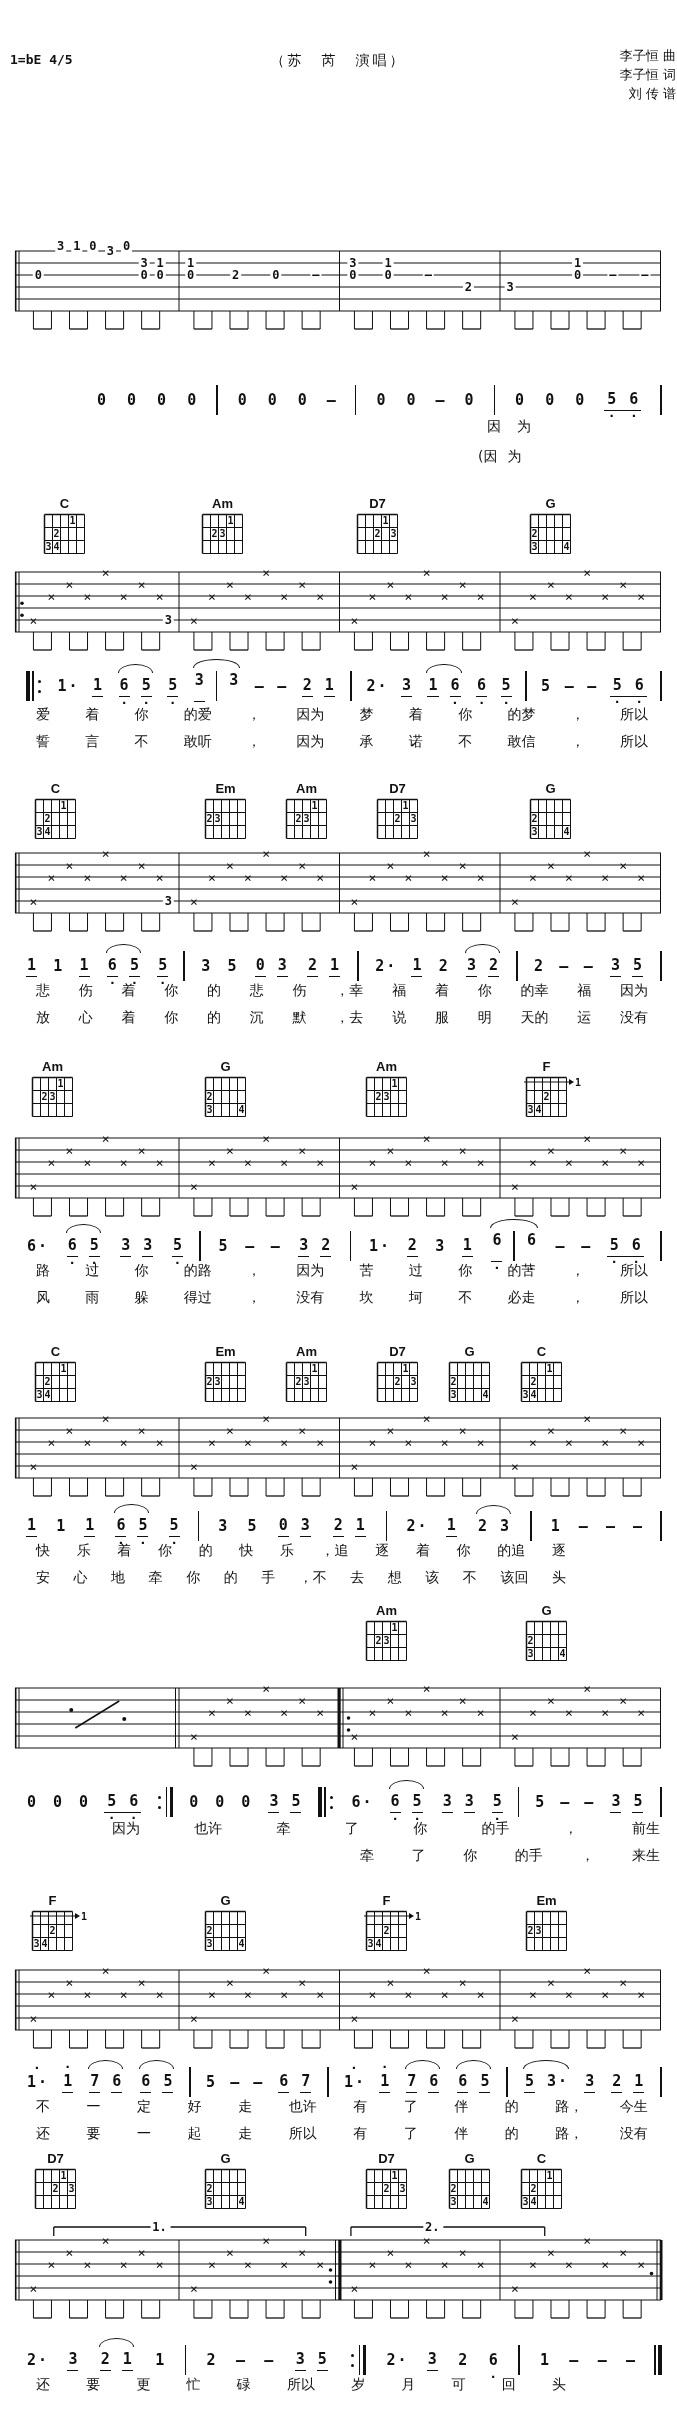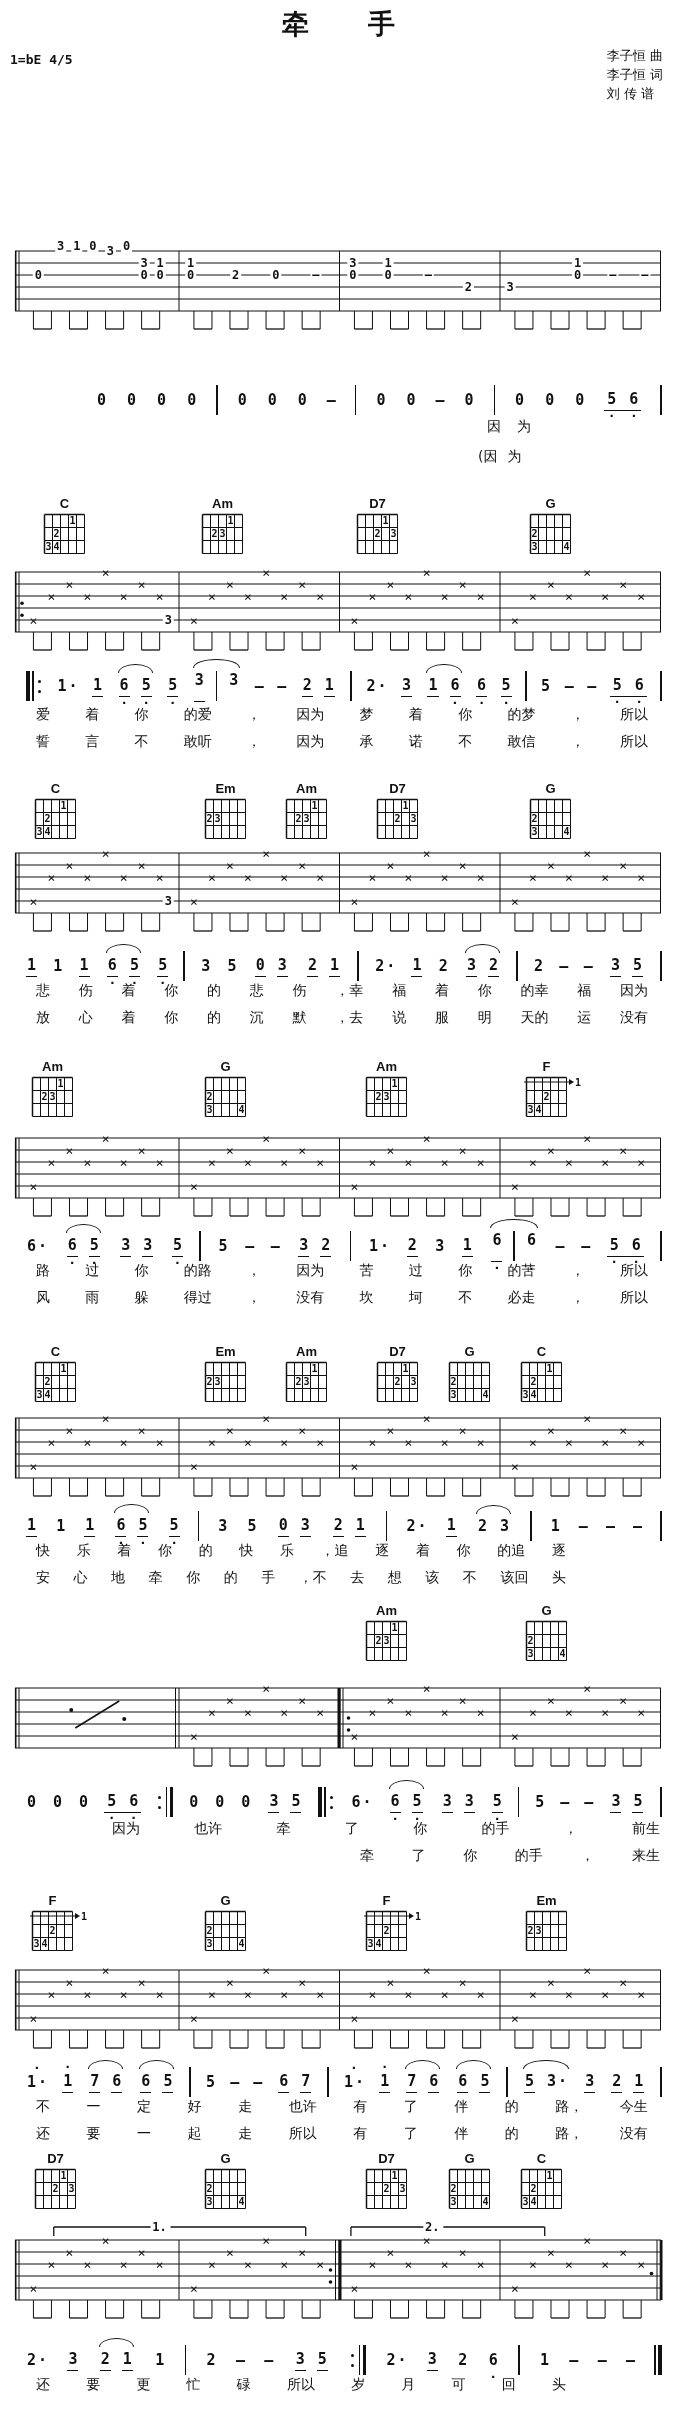--- a/index.html
+++ b/index.html
@@ -4,21 +4,21 @@
 <style>
   html,body{margin:0;padding:0}
   body{width:677px;height:2418px;background:#fff;position:relative;overflow:hidden;
        font-family:"DejaVu Sans",sans-serif;color:#111}
   #page{position:absolute;inset:0}
   .title{position:absolute;top:6px;left:0;width:100%;text-align:center;
          font:700 27px "DejaVu Sans",sans-serif;letter-spacing:16px;text-indent:16px}
   .key{position:absolute;left:10px;top:52px;font:700 13px "DejaVu Sans Mono",monospace}
   .singer{position:absolute;top:52px;left:0;width:100%;text-align:center;
           font:14px "DejaVu Sans",sans-serif;letter-spacing:3px}
-  .credits{position:absolute;right:14px;top:46px;text-align:left;
+  .credits{position:absolute;right:1px;top:46px;text-align:right;
            font:13px "DejaVu Sans",sans-serif;line-height:19px}
   .chrow{position:absolute;left:0;width:677px;height:64px}
   .chord{position:absolute;top:0}
   .clab{font:700 13px "Liberation Sans",sans-serif;width:49px;text-align:center;line-height:13px}
   .tabwrap{position:absolute;left:12px}
   .mrow{position:absolute;display:flex;justify-content:space-between;align-items:center;height:32px}
   .note{position:relative;font:700 15px "DejaVu Sans Mono",monospace;line-height:20px;padding:0 1px}
   .note.u{border-bottom:1.5px solid #111;padding-bottom:1px}
   .da{font-style:normal;font-weight:700;margin-left:2px}
   .lo,.hi{position:absolute;left:50%;transform:translateX(-50%);font-style:normal;
@@ -35,22 +35,22 @@
   .dts{display:inline-flex;flex-direction:column;gap:7px;margin:0 2px}
   .dts i{width:3px;height:3px;border-radius:50%;background:#111}
   .lyr{position:absolute;display:flex;justify-content:space-between;
        font:14px "DejaVu Sans",sans-serif;color:#111}
   .syl{white-space:pre}
 </style>
 </head>
 <body>
 
 <div id="page">
-  <div class="title">牵　手</div>
   <div class="key">1=bE  4/5</div>
+  <div class="singer">（苏　芮　演唱）</div>
   <div class="credits">
     <div>李子恒 曲</div>
     <div>李子恒 词</div>
     <div>刘 传 谱</div>
   </div>
 <div class="tabwrap" style="top: 231px;"><svg width="653" height="104">
         <line x1="3" y1="20" x2="649" y2="20" stroke="#111111" stroke-width="1"></line>
         <line x1="3" y1="32" x2="649" y2="32" stroke="#111111" stroke-width="1"></line>
         <line x1="3" y1="44" x2="649" y2="44" stroke="#111111" stroke-width="1"></line>
         <line x1="3" y1="56" x2="649" y2="56" stroke="#111111" stroke-width="1"></line>

